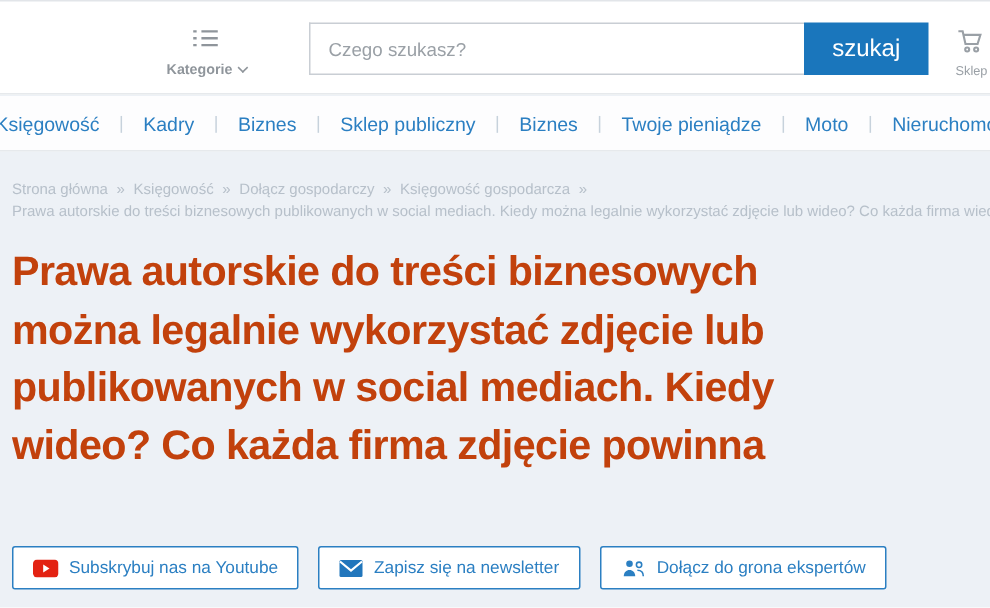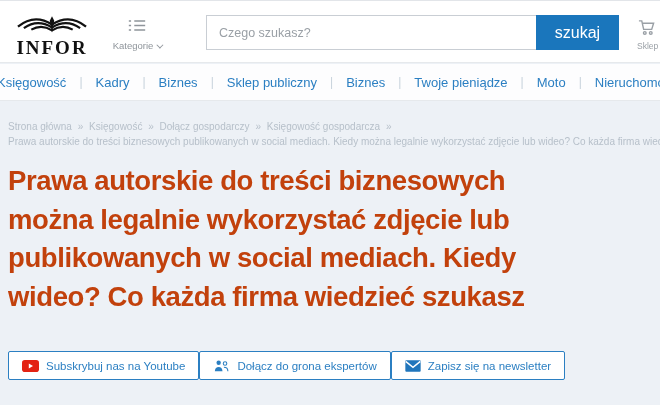--- a/index.html
+++ b/index.html
@@ -14,21 +14,21 @@
     background:#fff; border-top:1px solid #e2e5e9; border-bottom:1px solid #e6e9ec;
   }
   .logo { position:absolute; left:9px; top:9px; width:86px; text-align:center; cursor:pointer; }
   .logo-eagle { display:block; margin:0 auto; }
   .logo-text {
     font-family:"Liberation Serif", serif; font-weight:bold; font-size:19px;
     letter-spacing:2px; color:#111; line-height:1; margin-top:-2px;
   }
   .categories {
     position:absolute; left:106px; top:17px; width:62px; text-align:center;
-    color:#8f959b; cursor:pointer;
+    color:#8f959b; cursor:pointer;font-weight:bold;
   }
   .categories-label { font-size:9.5px; margin-top:3px; white-space:nowrap; }
   .chevron-down {
     display:inline-block; width:5px; height:5px; border-right:1.4px solid #8f959b;
     border-bottom:1.4px solid #8f959b; transform:rotate(45deg) translateY(-2px);
     margin-left:3px;
   }
   .search-wrap { position:absolute; left:190px; top:14px; display:flex;margin-left:16px; }
   .search-input {
     width:330px; height:35px; border:1px solid #c9ced4; border-right:none;
@@ -66,50 +66,37 @@
   .breadcrumb-1 { top:19px; }
   .breadcrumb-2 { top:34px; }
   .crumb { color:#b7c0ca; cursor:pointer; text-decoration:none; }
   .crumb-sep { margin:0 3px; }
   .page-title {
     position:absolute; left:8px; top:60px; width:646px;
     font-size:27.5px; font-weight:bold; color:#c2410c;
     line-height:38.5px; letter-spacing:-0.4px;
   }
   .actions {
-    position:absolute; left:8px; top:249px; display:flex; 
+    position:absolute; left:8px; top:262px; display:flex; gap:13px;
   }
   .action-btn {
     display:flex; align-items:center; gap:7px; height:29px;
     background:#fff; border:1px solid #2b7fc2; border-radius:2px;
     color:#2b7fc2; font-size:11.5px; padding:0 13px; cursor:pointer;
     font-family:"Liberation Sans", sans-serif; white-space:nowrap;
   }
   .icon { display:inline-flex; align-items:center; }
 </style>
 </head>
 <body>
 
 <div class="page">
 
   <div class="header">
 
-    <div class="logo">
-      <span class="icon logo-eagle">
-        <svg width="74" height="26" viewBox="0 0 100 34">
-          <g fill="none" stroke="#111" stroke-width="3">
-            <path d="M4 22 Q26 4 50 19 Q74 4 96 22"></path>
-            <path d="M12 24 Q30 11 50 23 Q70 11 88 24"></path>
-            <path d="M22 26 Q36 18 50 27 Q64 18 78 26"></path>
-          </g>
-          <path d="M47 14 L50 8 L53 14 L50 30 Z" fill="#111"></path>
-        </svg>
-      </span>
-      <div class="logo-text">INFOR</div>
-    </div>
 
     <div class="categories">
       <span class="icon">
         <svg width="20" height="15" viewBox="0 0 22 16" fill="none" stroke="#8f959b" stroke-width="1.7">
           <path d="M2 3h2.5M8 3h12M2 8h2.5M8 8h12M2 13h2.5M8 13h12"></path>
         </svg>
       </span>
       <div class="categories-label">
         <span>Kategorie</span><span class="chevron-down"></span>
       </div>
@@ -163,54 +150,54 @@
       <a class="crumb">Księgowość gospodarcza</a>
       <span class="crumb-sep">»</span>
     </div>
 
     <div class="breadcrumb breadcrumb-2">Prawa autorskie do treści biznesowych publikowanych w social mediach. Kiedy można legalnie wykorzystać zdjęcie lub wideo? Co każda firma wiedzieć powinna</div>
 
     <h1 class="page-title">
       <div>Prawa autorskie do treści biznesowych</div>
       <div>można legalnie wykorzystać zdjęcie lub</div>
       <div>publikowanych w social mediach. Kiedy</div>
-      <div>wideo? Co każda firma wiedzieć szukasz</div>
+      <div>wideo? Co każda firma zdjęcie powinna</div>
     </h1>
 
     <div class="actions">
 
       <button class="action-btn">
         <span class="icon">
           <svg width="17" height="12" viewBox="0 0 17 12">
             <rect x="0" y="0" width="17" height="12" rx="2.8" fill="#e32212"></rect>
             <path d="M6.8 3.4 L11 6 L6.8 8.6 Z" fill="#fff"></path>
           </svg>
         </span>
         <span>Subskrybuj nas na Youtube</span>
+      </button>
+
+      <button class="action-btn">
+        <span class="icon">
+          <svg width="16" height="12" viewBox="0 0 24 18">
+            <rect x="0.5" y="0.5" width="23" height="17" rx="1.5" fill="#2176bc"></rect>
+            <path d="M1 2 L12 11 L23 2" stroke="#fff" stroke-width="2.2" fill="none"></path>
+          </svg>
+        </span>
+        <span>Zapisz się na newsletter</span>
       </button>
 
       <button class="action-btn">
         <span class="icon">
           <svg width="17" height="13" viewBox="0 0 24 18">
             <circle cx="8" cy="5.2" r="3.1" fill="#2b7fc2"></circle>
             <path d="M2.6 17 C2.6 13.2 5 11 8 11 C11 11 13.4 13.2 13.4 17 Z" fill="#2b7fc2"></path>
             <circle cx="17" cy="6.2" r="2.5" fill="none" stroke="#2b7fc2" stroke-width="1.5"></circle>
             <path d="M15.4 11.4 C18.6 11.4 21 13.4 21 17" fill="none" stroke="#2b7fc2" stroke-width="1.5"></path>
           </svg>
         </span>
         <span>Dołącz do grona ekspertów</span>
       </button>
 
-      <button class="action-btn">
-        <span class="icon">
-          <svg width="16" height="12" viewBox="0 0 24 18">
-            <rect x="0.5" y="0.5" width="23" height="17" rx="1.5" fill="#2176bc"></rect>
-            <path d="M1 2 L12 11 L23 2" stroke="#fff" stroke-width="2.2" fill="none"></path>
-          </svg>
-        </span>
-        <span>Zapisz się na newsletter</span>
-      </button>
-
     </div>
 
   </div>
 
 </div>
 
 </body></html>

